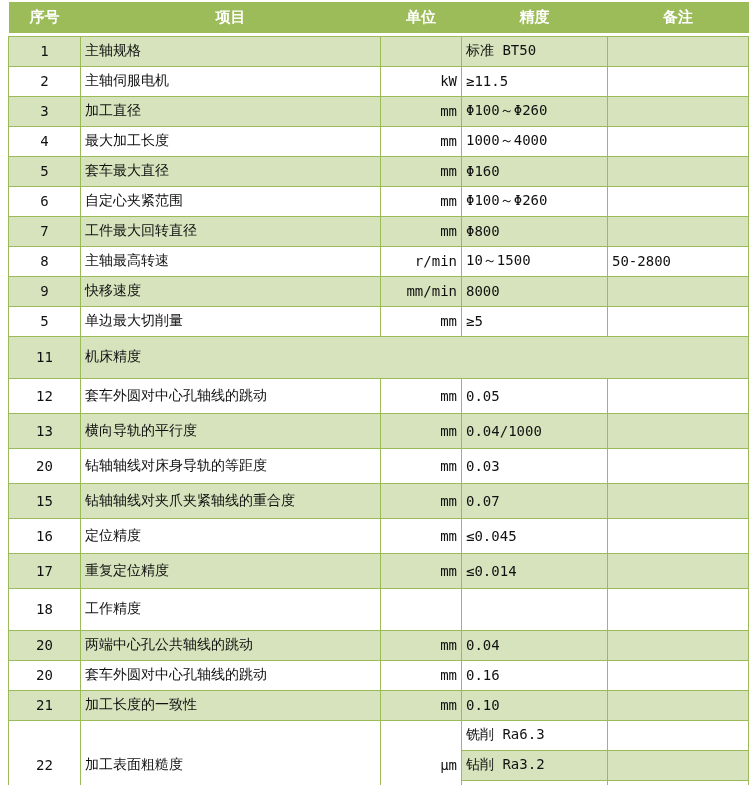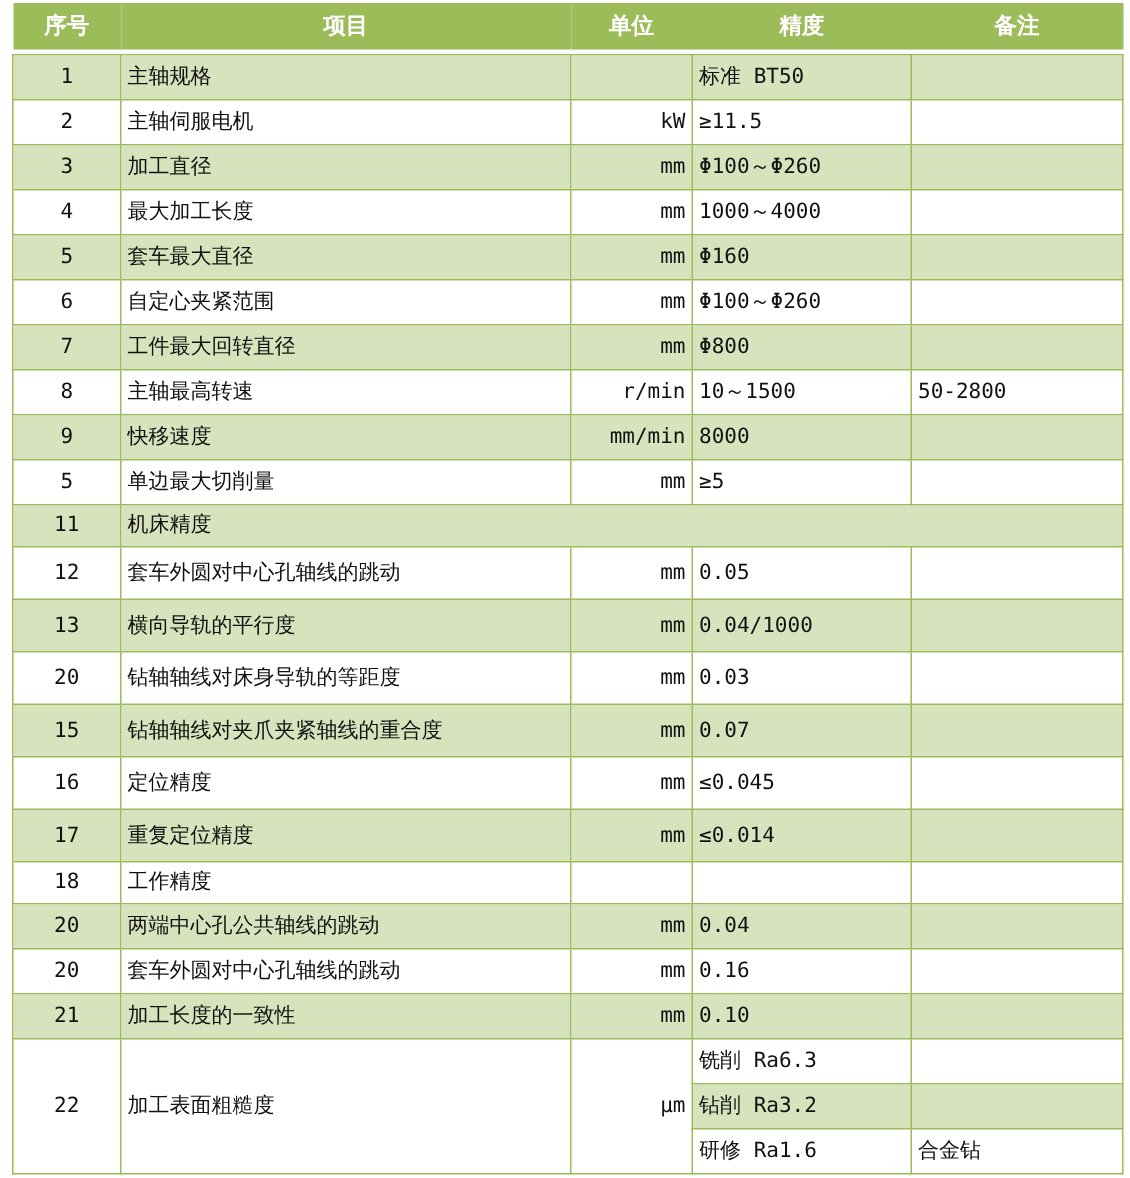--- a/index.html
+++ b/index.html
@@ -51,21 +51,21 @@
   tbody tr.g td { background: var(--row-alt-bg); }
   tbody tr.w td { background: #ffffff; }
   
   tbody td.merged { background: #ffffff !important; margin-top: 36px; }
 
   td.no   { text-align: center; padding: 0; }
   td.unit { text-align: right; }
   td.item, td.prec, td.remark { text-align: left; }
 
   tr.h30 { height: 30px; }
-  tr.h28 { height: 28px; }
+  tr.h28 { height: 42px; }
   tr.h35 { height: 35px; margin-left: 29px; }
 </style>
 </head>
 <body>
 
 <table class="spec">
   <colgroup>
     <col class="c-no">
       <col class="c-item">
       <col class="c-unit">

